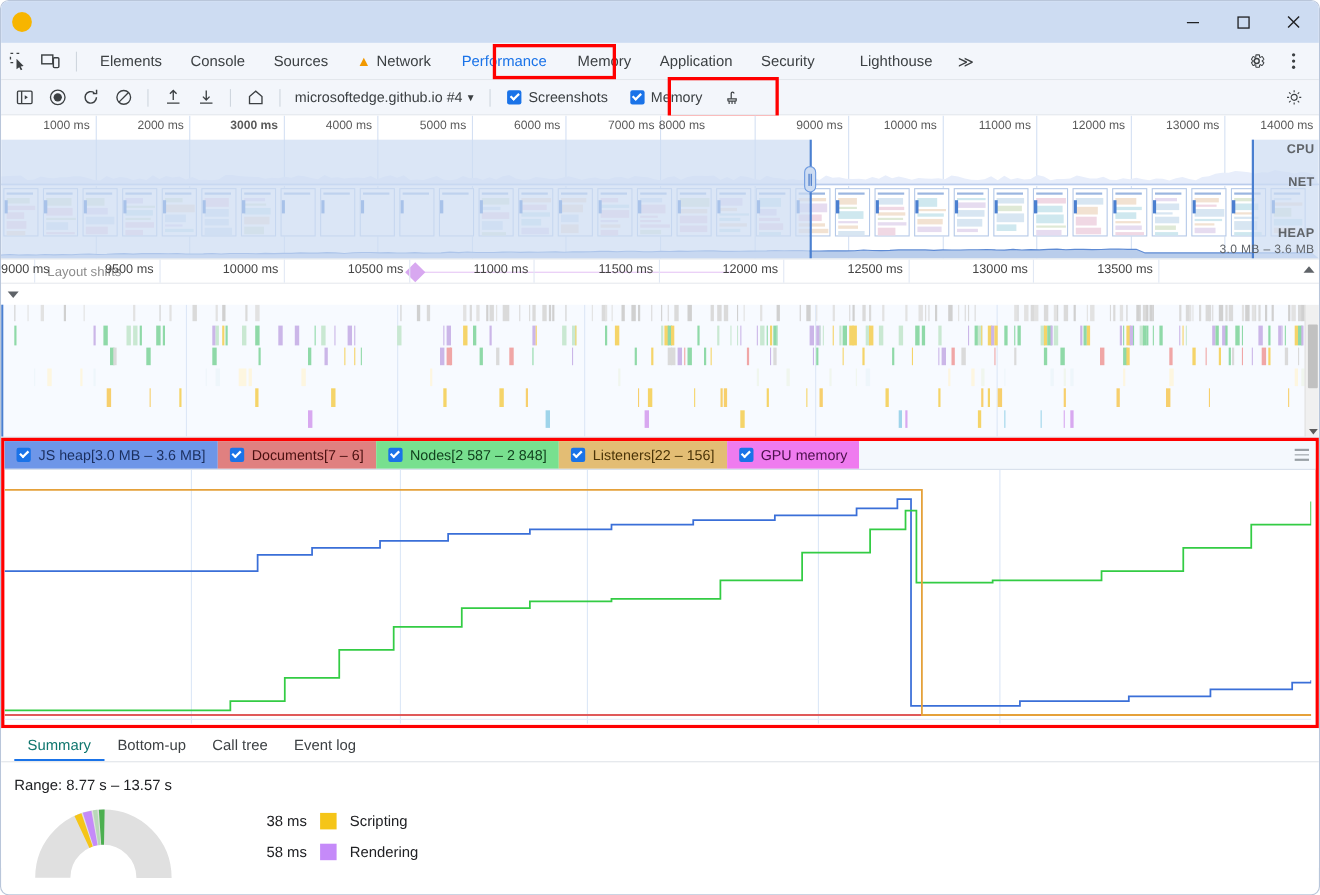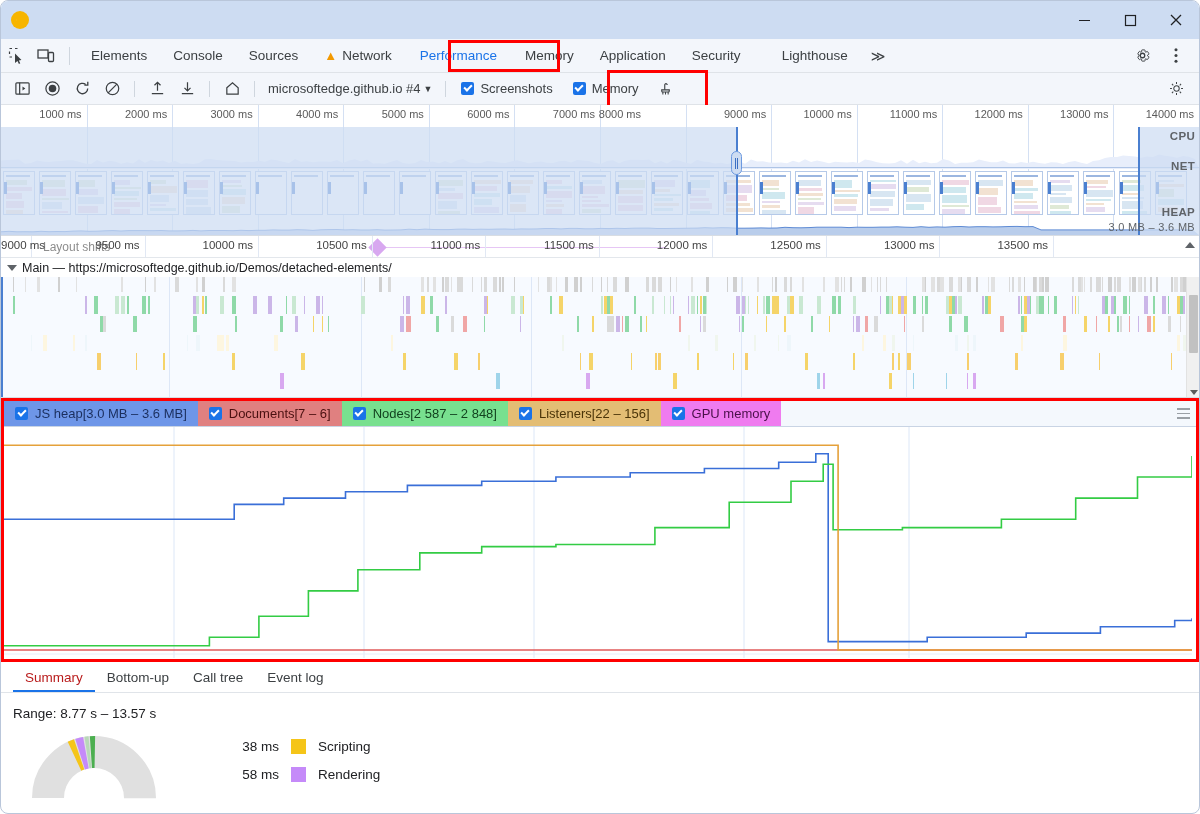--- a/index.html
+++ b/index.html
@@ -129,21 +129,21 @@
   .hamb { width: 26px; display: flex; flex-direction: column; justify-content: center;
           align-items: center; gap: 3px; }
   .hamb i { width: 13px; height: 1.5px; background: #9aa0a6; display: block; }
   .memchart { position: absolute; top: 26px; left: 0; right: 0; bottom: 0; }
 
   
   .drawer { position: relative; background: #fff; height: 127px; }
   .dtabs { height: 31px; display: flex; align-items: flex-end; padding-left: 12px;
            border-bottom: 1px solid #e0e4e9; }
   .dtab { padding: 0 12px 7px; font-size: 13.5px; color: #3c4043; }
-  .dtab.active { color: #b91c1c; box-shadow: inset 0 -2px 0 #1a73e8; text-align: center; }
+  .dtab.active { color: #0f766e; box-shadow: inset 0 -2px 0 #1a73e8; text-align: center; }
   .range { padding: 13px 0 0 12px; font-size: 13.5px; color: #202124; }
   .donutrow { position: relative; height: 56px; margin-top: 12px; }
   .donut { position: absolute; left: 28px; top: 0; width: 130px; height: 130px; }
   .leg { position: absolute; left: 232px; display: flex; align-items: center; gap: 12px;
          font-size: 13.5px; color: #202124; }
   .legval { width: 46px; text-align: right; }
   .swatch { width: 15px; height: 15px; display: inline-block; }
 </style>
 </head>
 <body>
@@ -621,21 +621,21 @@
         <div class="ov-handle" style="left: 734.717px;"></div>
         <div class="ov-handle" style="left: 1136.84px;"></div>
         <div class="ov-grip" style="left: 729.717px;">
           <b></b>
           <b></b>
         </div>
       </div>
     <div class="ov-ruler" id="ov-ruler">
         <div class="ov-tick" style="left: 85.5714px;">1000 ms</div>
         <div class="ov-tick" style="left: 171.143px;">2000 ms</div>
-        <div class="ov-tick" style="left: 256.714px;">3000 ms</div>
+        <div class="ov-tick" style="left: 256.714px; font-weight: bold;">3000 ms</div>
         <div class="ov-tick" style="left: 342.286px;">4000 ms</div>
         <div class="ov-tick" style="left: 427.857px;">5000 ms</div>
         <div class="ov-tick" style="left: 513.429px;">6000 ms</div>
         <div class="ov-tick" style="left: 599px;">7000 ms</div>
         <div class="ov-tick" style="left: 645px;">8000 ms</div>
         <div class="ov-tick" style="left: 770.143px;">9000 ms</div>
         <div class="ov-tick" style="left: 855.714px;">10000 ms</div>
         <div class="ov-tick" style="left: 941.286px;">11000 ms</div>
         <div class="ov-tick" style="left: 1026.86px;">12000 ms</div>
         <div class="ov-tick" style="left: 1112.43px;">13000 ms</div>
@@ -670,21 +670,20 @@
       <div class="z-tick" style="left: 824.882px;">12500 ms</div>
       <div class="z-gline" style="left: 938.436px;"></div>
       <div class="z-tick" style="left: 938.436px;">13000 ms</div>
       <div class="z-gline" style="left: 1051.99px;"></div>
       <div class="z-tick" style="left: 1051.99px;">13500 ms</div>
     </div>
 
   <div class="flamewrap">
     <div class="fl-header">
       <span class="tri"></span>
-      <span>Main — https://microsoftedge.github.io/Demos/detached-elements/</span>
     </div>
     <div class="fl-canvas" id="fl-canvas">
         <div class="fl-gline" style="left: 168px;"></div>
         <div class="fl-gline" style="left: 360px;"></div>
         <div class="fl-gline" style="left: 530px;"></div>
         <div class="fl-gline" style="left: 740px;"></div>
         <div class="fl-gline" style="left: 905px;"></div>
         <div class="fl-bar" style="left: 12px; top: 0px; width: 1px; height: 15px; background: rgb(208, 208, 208); opacity: 1;"></div>
         <div class="fl-bar" style="left: 24px; top: 0px; width: 1px; height: 15px; background: rgb(226, 226, 226); opacity: 1;"></div>
         <div class="fl-bar" style="left: 36px; top: 0px; width: 3px; height: 15px; background: rgb(226, 226, 226); opacity: 1;"></div>

